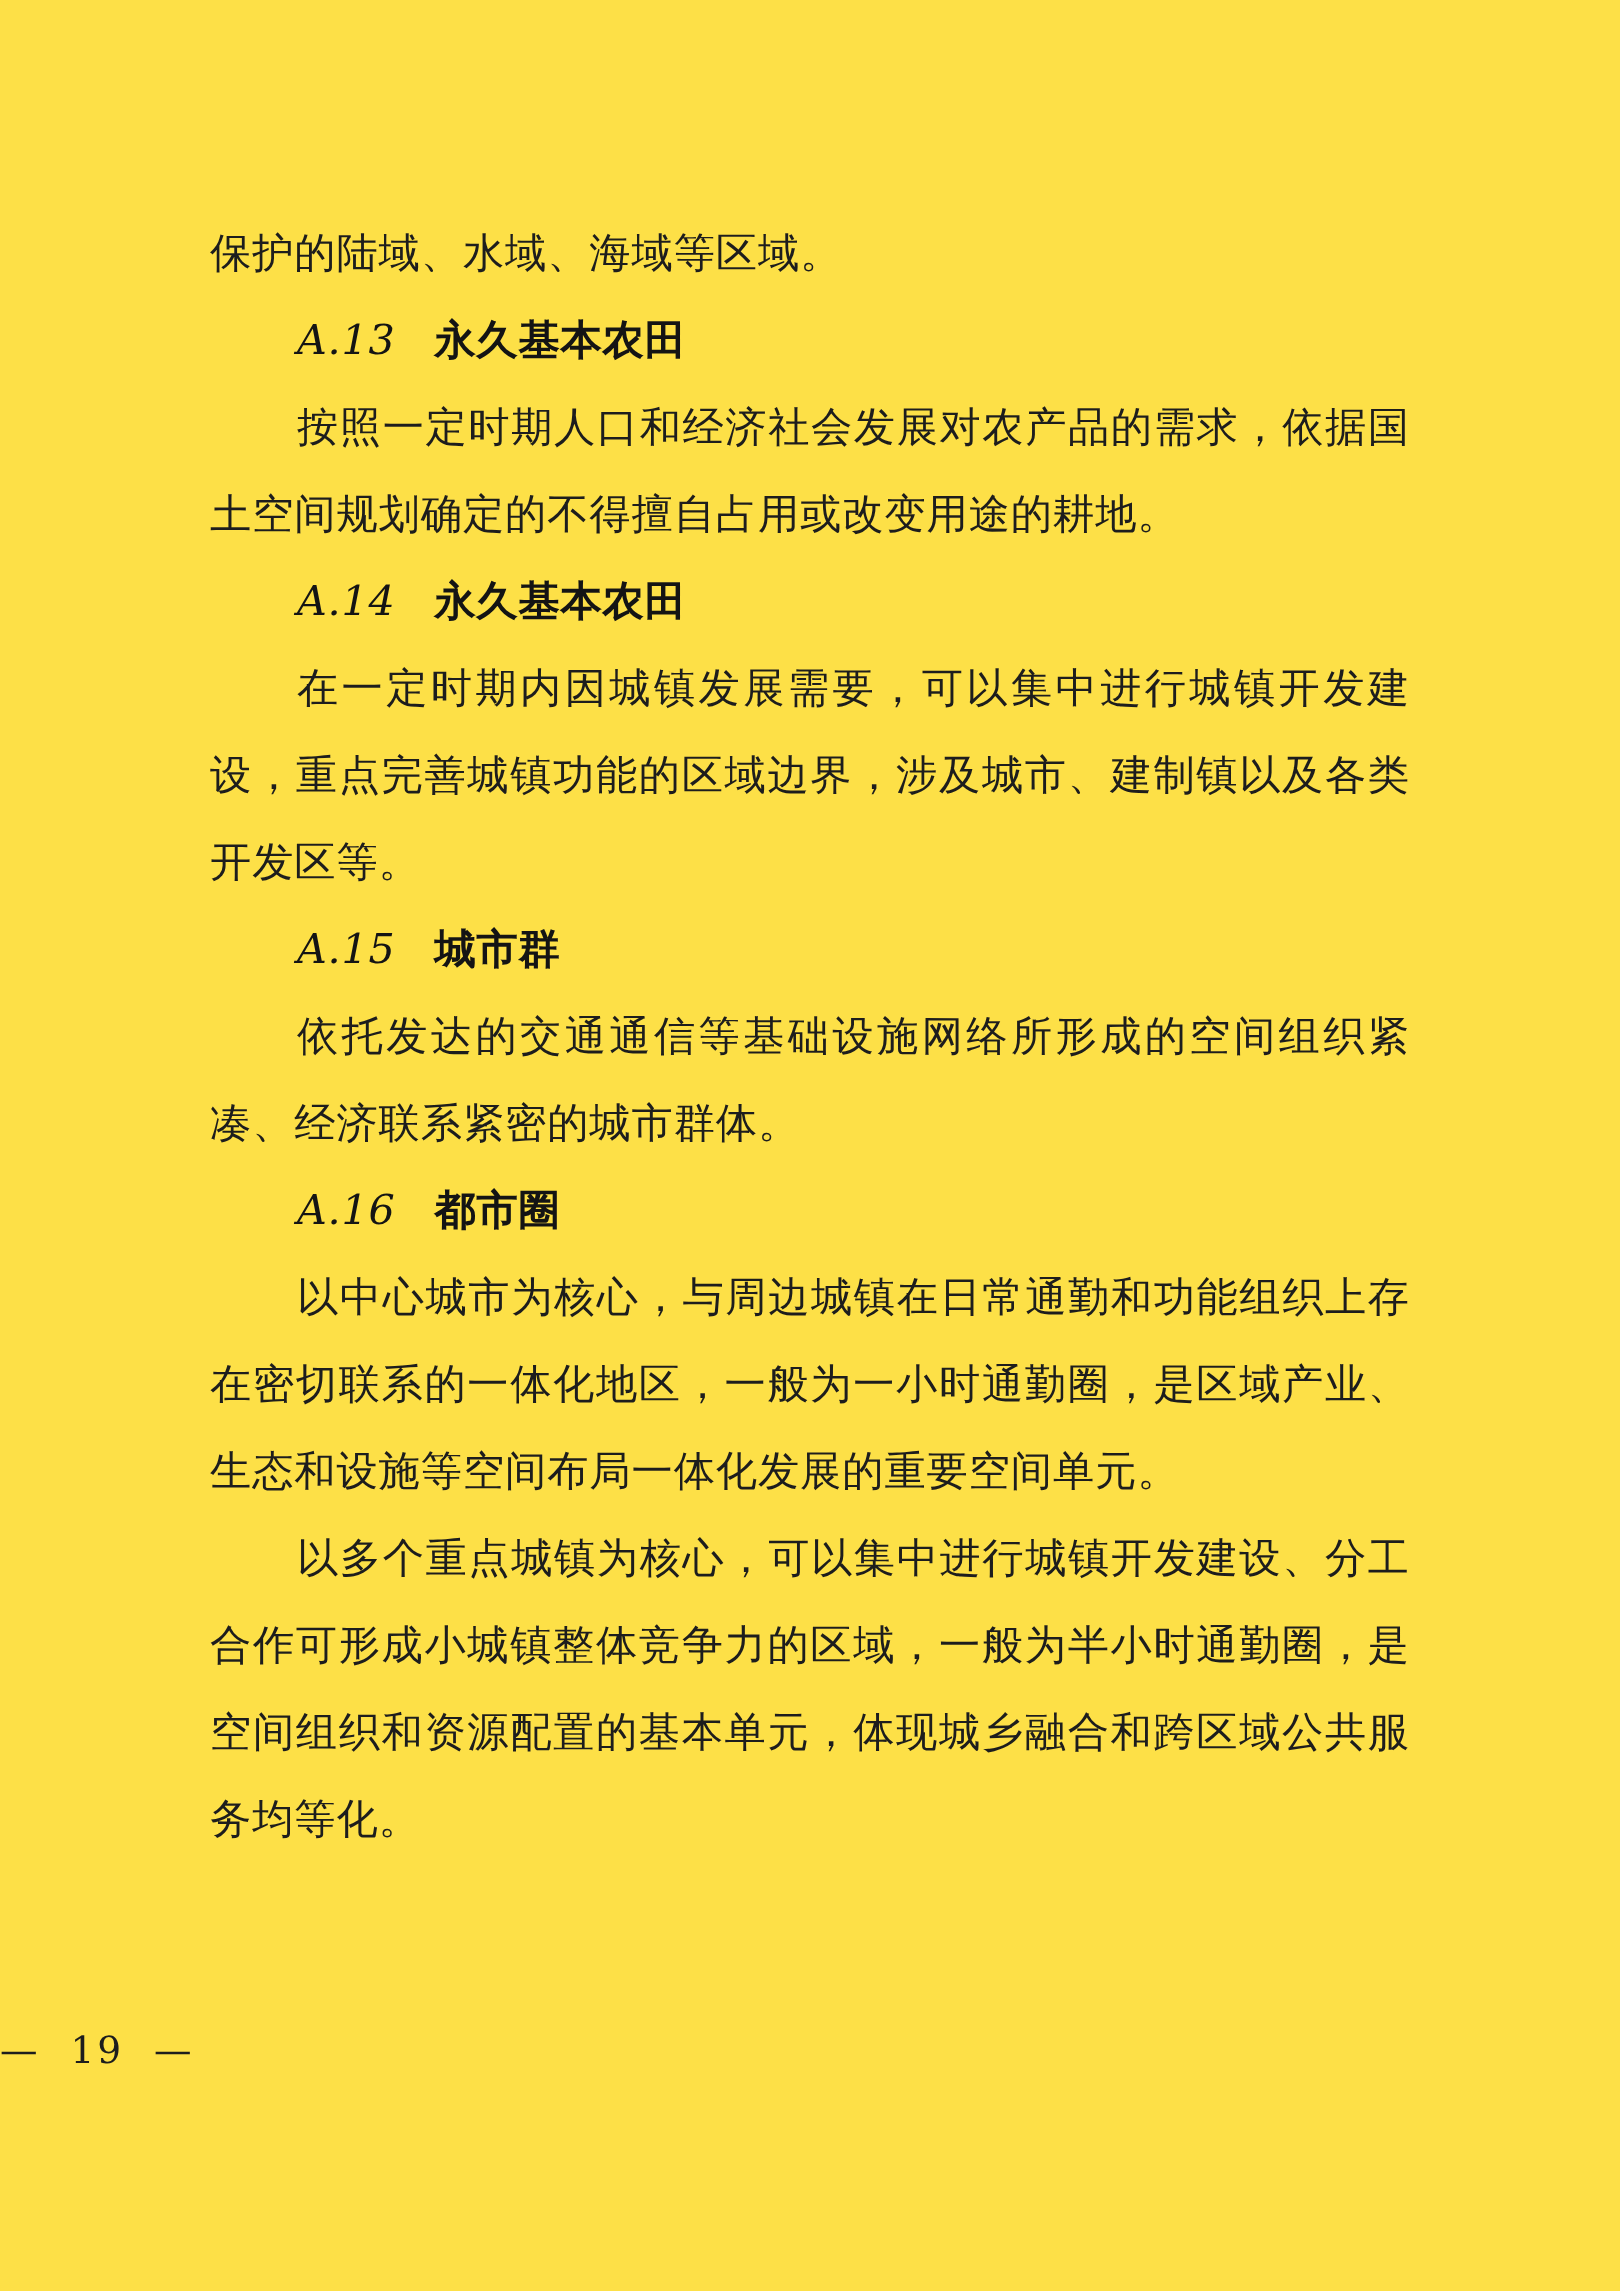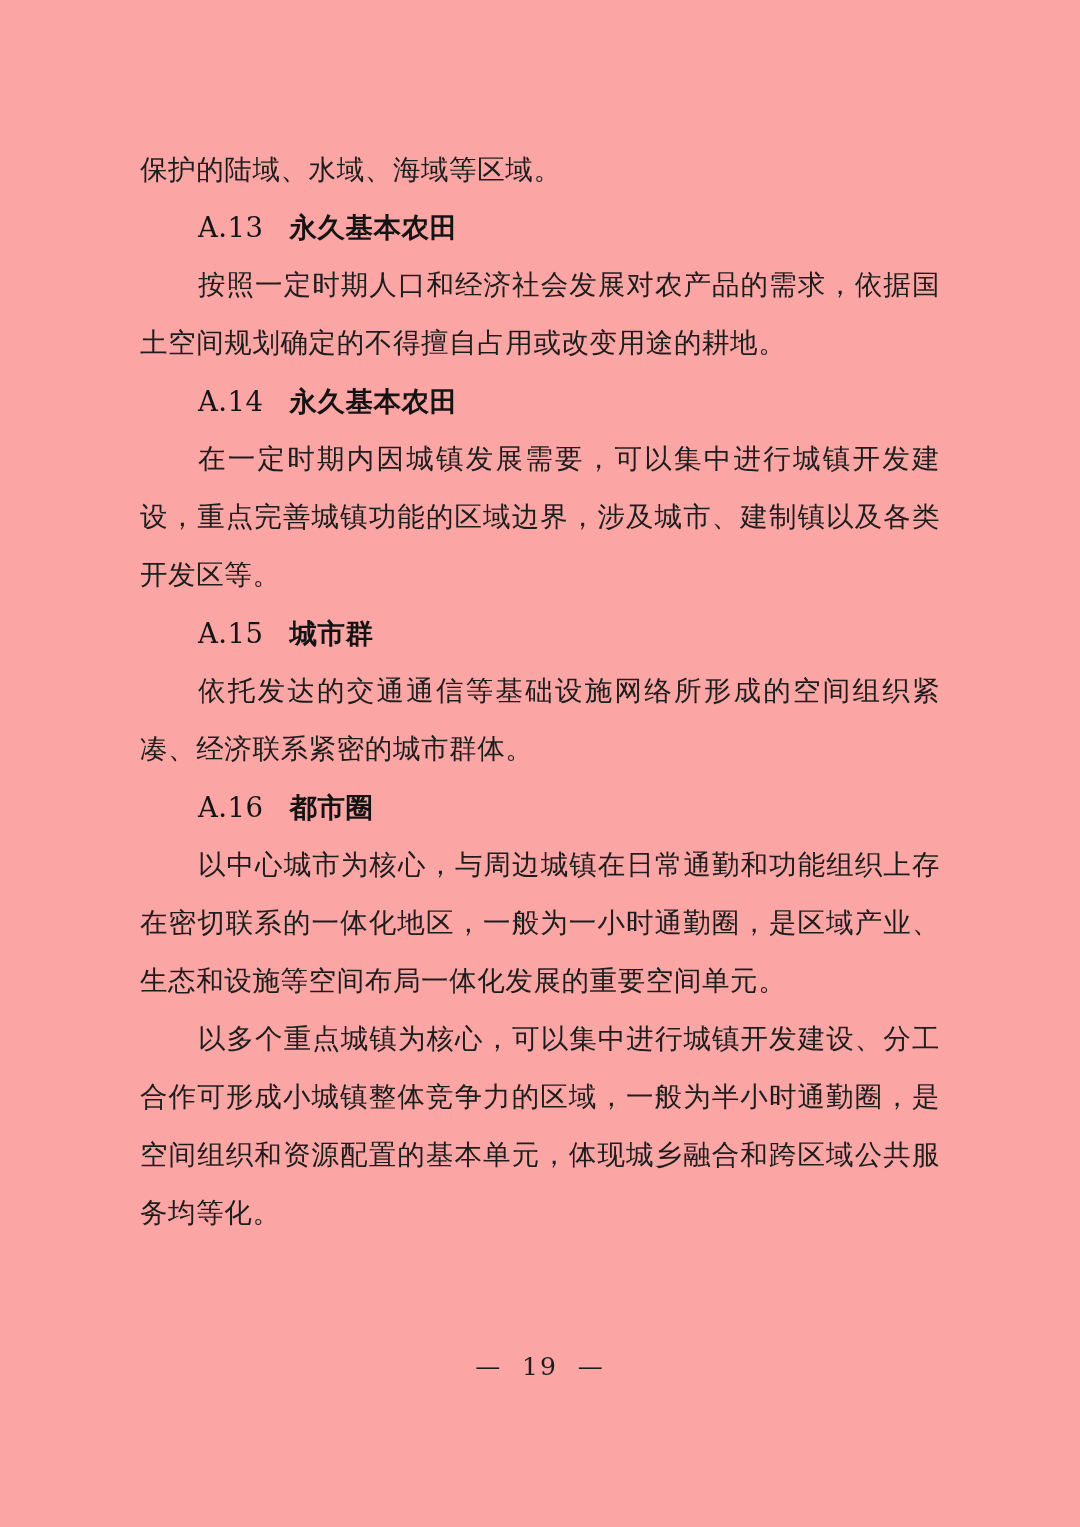--- a/index.html
+++ b/index.html
@@ -13,21 +13,21 @@
     font-family: "DejaVu Serif", "Liberation Serif", serif;
     color: #1a1a1a;
     position: relative;
     overflow: hidden;
   }
   .page {
     position: absolute;
     left: 0; top: 0;
     width: 1080px;
     height: 1527px;
-    background: #fca5a5;
+    background: #fde047;
   }
   .content {
     position: absolute;
     left: 140px;
     top: 140px;
     width: 800px;
   }
   .para {
     font-size: 27.5px;
     line-height: 58px;
@@ -46,32 +46,33 @@
     line-height: 58px;
     margin: 0;
     font-weight: 700;
     letter-spacing: 0.5px;
     color: #141414;
     text-indent: 58px;
   }
   .heading .num {
     font-weight: 400;
     font-family: "DejaVu Serif", "Liberation Serif", serif;
+    font-style: italic;
   }
   .heading .title {
     font-weight: 700;
     margin-left: 26px;
     text-align: center;
   }
   .footer {
     position: absolute;
     left: 0;
     top: 1352px;
     width: 1080px;
-    text-align: center;
+    text-align: left;
     font-size: 25px;
     color: #1d1d1d;
     letter-spacing: 2px;
   }
   .footer .pagenum {
     display: inline-block;
     padding: 0 10px;
   }
   .footer .dash {
     display: inline-block;

